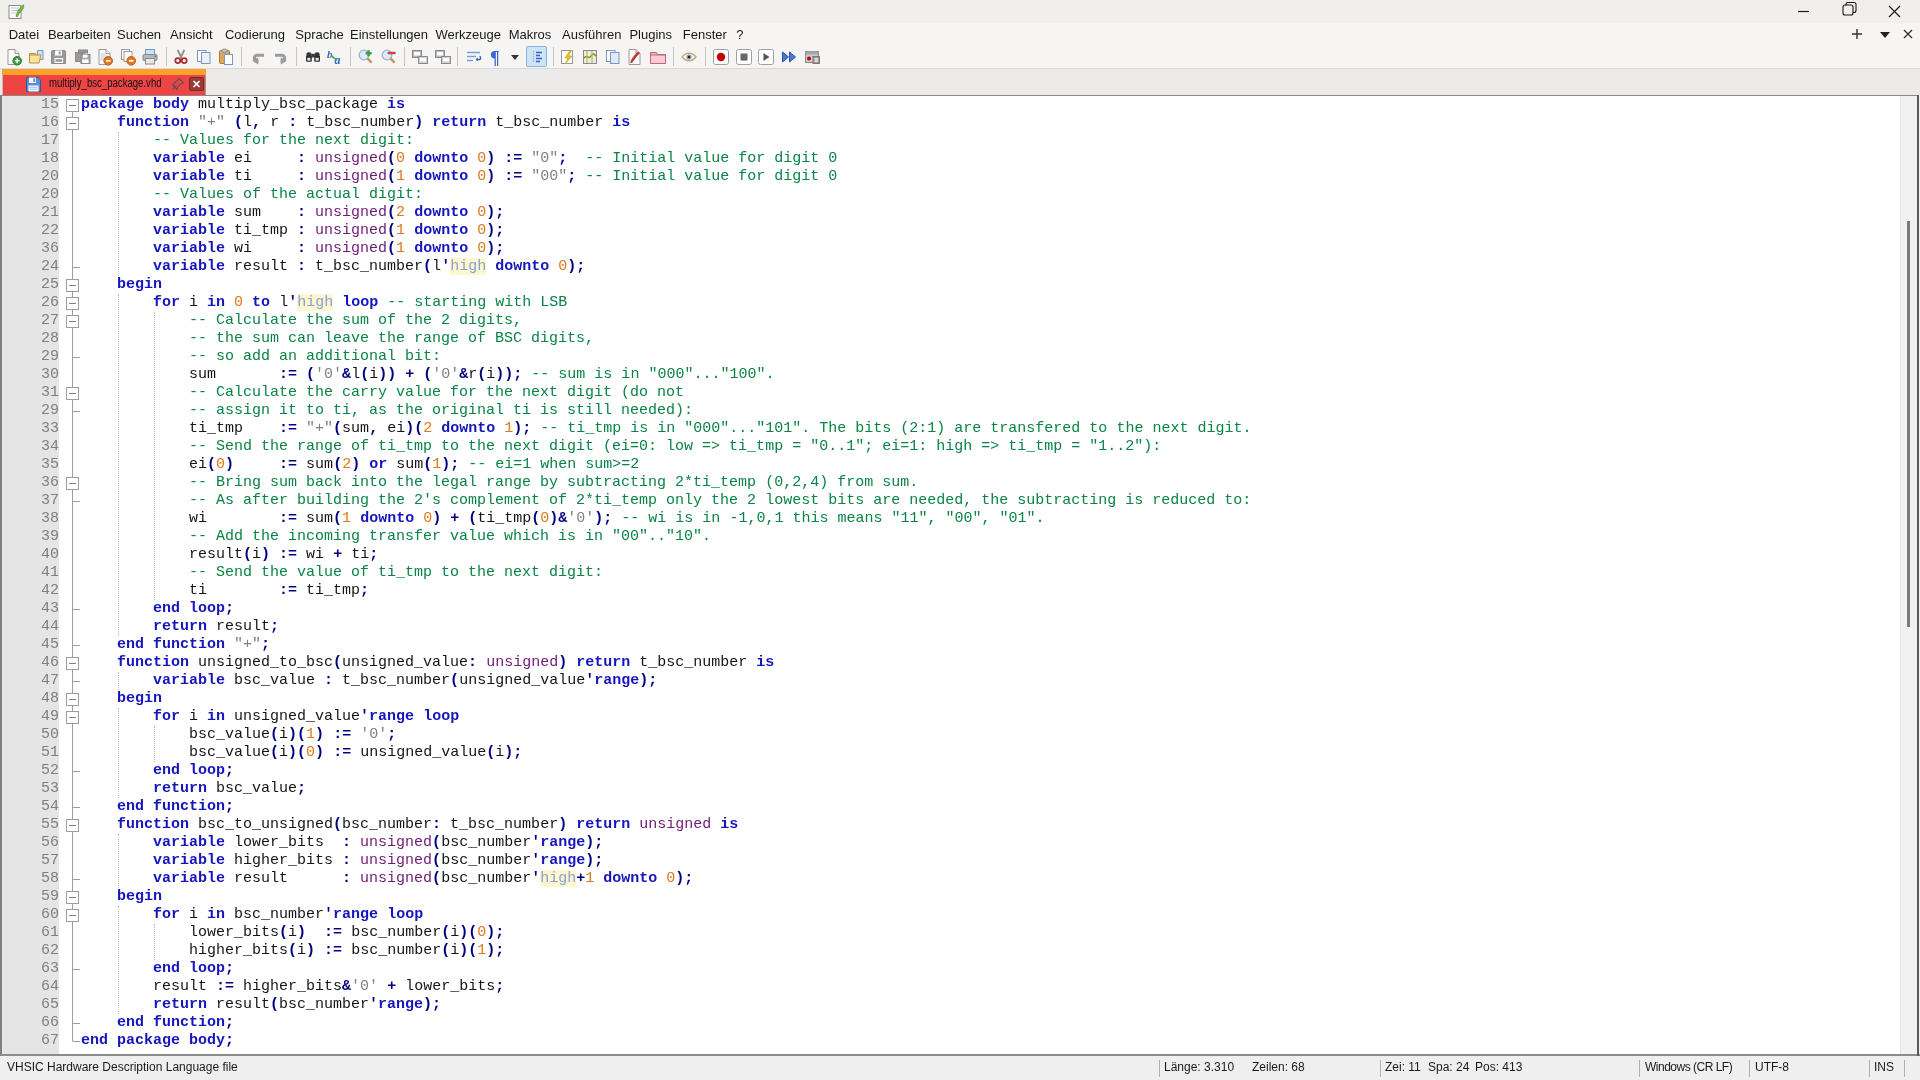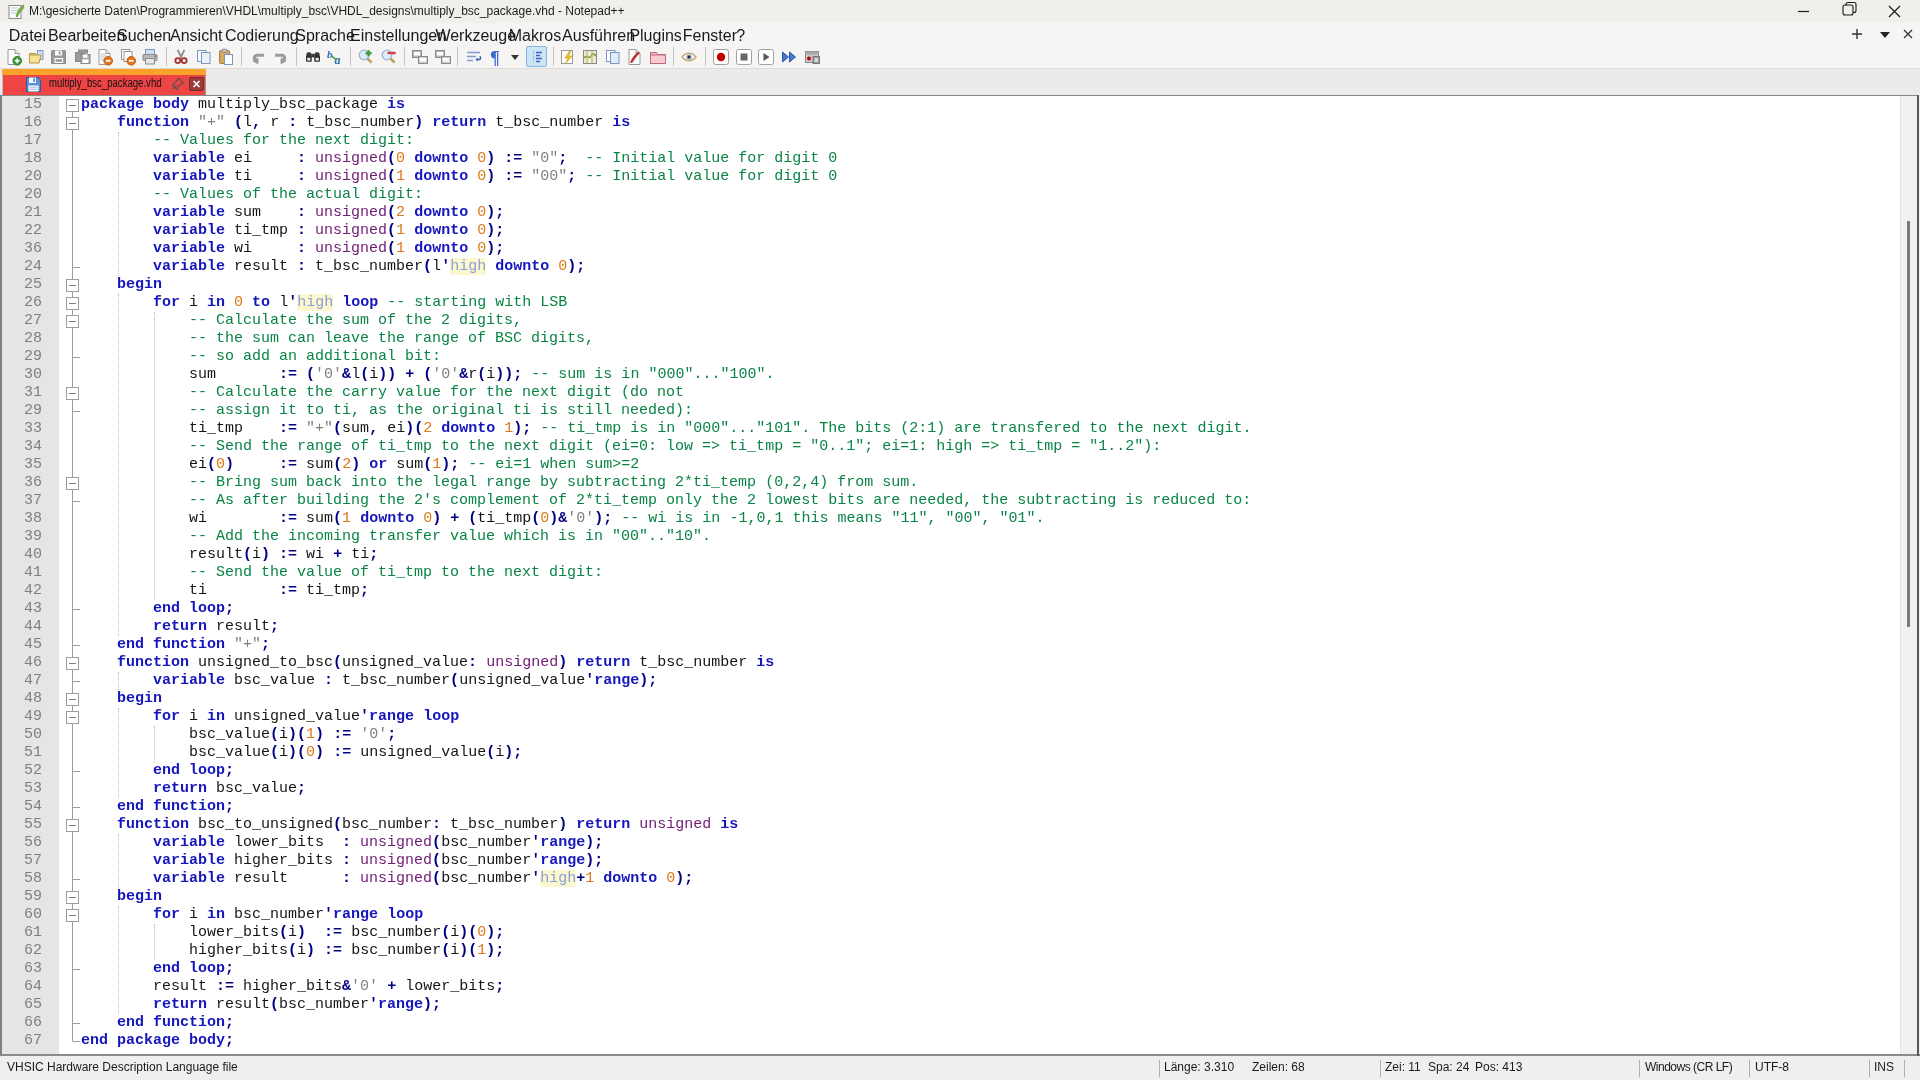--- a/index.html
+++ b/index.html
@@ -1,27 +1,27 @@
 <!DOCTYPE html>
 <html><head><meta charset="utf-8"><style>
 * { margin:0; padding:0; box-sizing:border-box; }
 html,body { width:1920px; height:1080px; overflow:hidden; }
 body { font-family:"Liberation Sans", sans-serif; background:#f0f0f0; position:relative; }
 #titlebar { position:absolute; left:0; top:0; width:1920px; height:23px; background:#f1efec; }
 #titlebar .txt { position:absolute; left:29px; top:4px; font-size:12px; color:#1c1c1c; }
-#menubar { position:absolute; left:0; top:23px; width:1920px; height:22px; background:#f6f5f4; font-size:16px; color:#1a1a1a; }
+#menubar { position:absolute; left:0; top:23px; width:1920px; height:22px; background:#f6f5f4; font-size:13px; color:#1a1a1a; }
 #menubar span { top:4px; }
 #toolbar { position:absolute; left:0; top:45px; width:1920px; height:23px; background:#f6f5f4; }
 #tabbar { position:absolute; left:0; top:68px; width:1920px; height:27px; background:#eceBea; border-top:1px solid #dadada;}
 #tab { position:absolute; left:2px; top:0px; width:204px; height:27px; background:#ef4444; border-right:1px solid #9a9a9a; border-left:1px solid #c0c0c0;}
 #tab .orange { position:absolute; left:-1px; top:0; width:204px; height:6px; background:#fca22a; }
 #tab .lbl { position:absolute; left:46px; top:7px; font-size:12px; color:#111; transform:scaleX(.8); transform-origin:0 50%; white-space:nowrap; }
 #editorborder { position:absolute; left:0; top:95px; width:1918px; height:1px; background:#888; }
 #editor { position:absolute; left:0; top:96px; width:1900px; height:958px; background:#fff; border-left:2px solid #7f7f7f; }
-#gutter { position:absolute; left:0; top:0; width:57px; height:958px; background:#e5e5e5; font:15px/18px "Liberation Mono",monospace; color:#7f7f7f; text-align:right; padding-right:17px; }
+#gutter { position:absolute; left:0; top:0; width:57px; height:958px; background:#e5e5e5; font:15px/18px "Liberation Mono",monospace; color:#7f7f7f; text-align:right; }
 #code { position:absolute; left:79px; top:0; font:15px/18px "Liberation Mono",monospace; color:#151515; white-space:pre; }
 #code b { font-weight:bold; }
 .k { color:#1616bd; font-style:normal; }
 .o { color:#000080; font-style:normal; }
 .n { color:#e07818; font-style:normal; }
 .s { color:#808080; font-style:normal; }
 .c { color:#0a8446; font-style:normal; }
 .t { color:#701a75; font-style:normal; }
 .a { color:#8c9ed8; background:#fbf8ce; border-radius:2px; font-style:normal; }
 #statusdiv { position:absolute; left:0; top:1054px; width:1920px; height:2px; background:#8c8c8c; }
@@ -31,21 +31,20 @@
 #thumb { position:absolute; left:6px; top:125px; width:3px; height:406px; background:#7a7a7a; }
 #winborder-r { position:absolute; left:1917px; top:95px; width:2px; height:961px; background:#5a5a5a; }
 </style></head>
 <body>
 <div id="titlebar">
   <svg style="position:absolute;left:8px;top:3px" width="17" height="17" viewBox="0 0 17 17">
       <rect x="1" y="2.5" width="12" height="13" fill="#fdfdfd" stroke="#8a8a8a"></rect>
       <path d="M3 5h8M3 7.5h8M3 10h5" stroke="#b9c6d8"></path>
       <path d="M8 13.5C9 8 12 4.5 15.5 1.8c.6 1.8.2 3.4-1 4.9C12.2 9 10.5 11 9.5 13.8z" fill="#7ab648" stroke="#4a8a28" stroke-width=".6"></path>
     </svg>
-  <span class="txt">M:\gesicherte Daten\Programmieren\VHDL\multiply_bsc\VHDL_designs\multiply_bsc_package.vhd - Notepad++</span>
   <svg style="position:absolute;left:1795px;top:0" width="125" height="23" viewBox="0 0 125 23">
     <path d="M3 11.5h11" stroke="#1a1a1a" stroke-width="1.2"></path>
     <path d="M50 8.5h6a2 2 0 0 1 2 2v6a2 2 0 0 1-2 2h-6a2 2 0 0 1-2-2v-6a2 2 0 0 1 2-2z" fill="none" stroke="#1a1a1a" stroke-width="1.1" transform="translate(0,-3.5)"></path>
     <path d="M51 5.5v-1a2 2 0 0 1 2-2h6a2 2 0 0 1 2 2v6a2 2 0 0 1-2 2h-1" fill="none" stroke="#1a1a1a" stroke-width="1.1"></path>
     <path d="M94 6l11 11M105 6 94 17" stroke="#1a1a1a" stroke-width="1.2"></path>
   </svg>
 </div>
 <div id="menubar">
     <span style="position:absolute;left:8.7px">Datei</span>
     <span style="position:absolute;left:47.9px">Bearbeiten</span>

